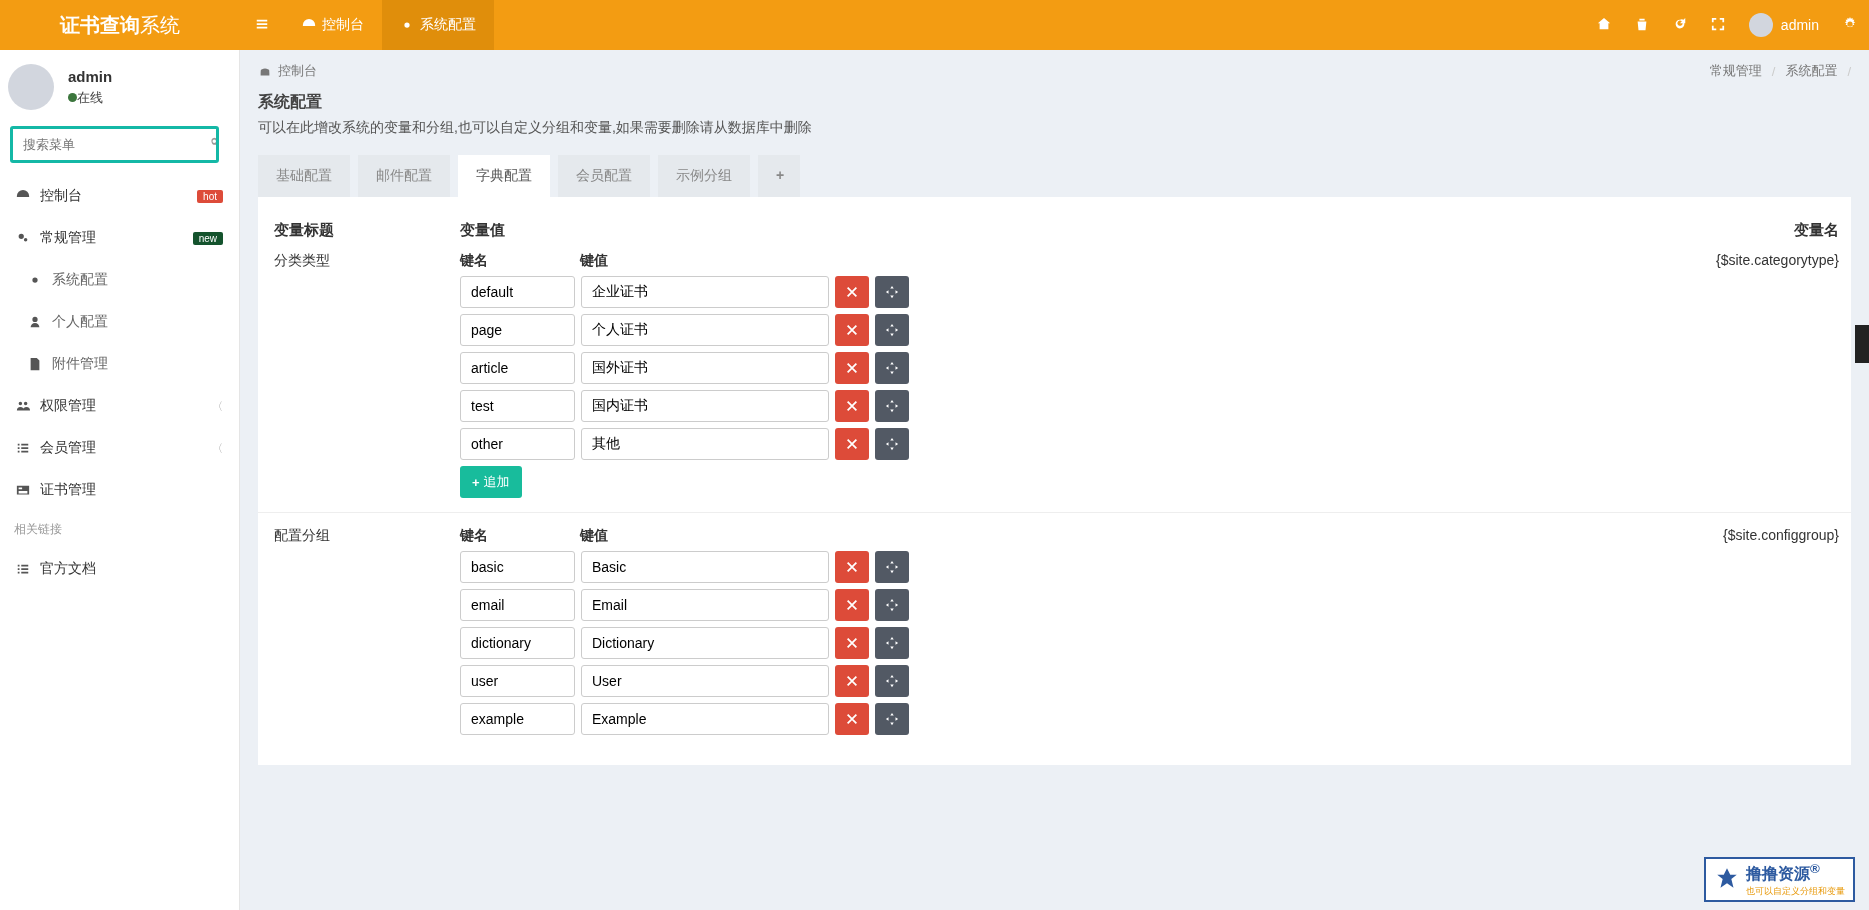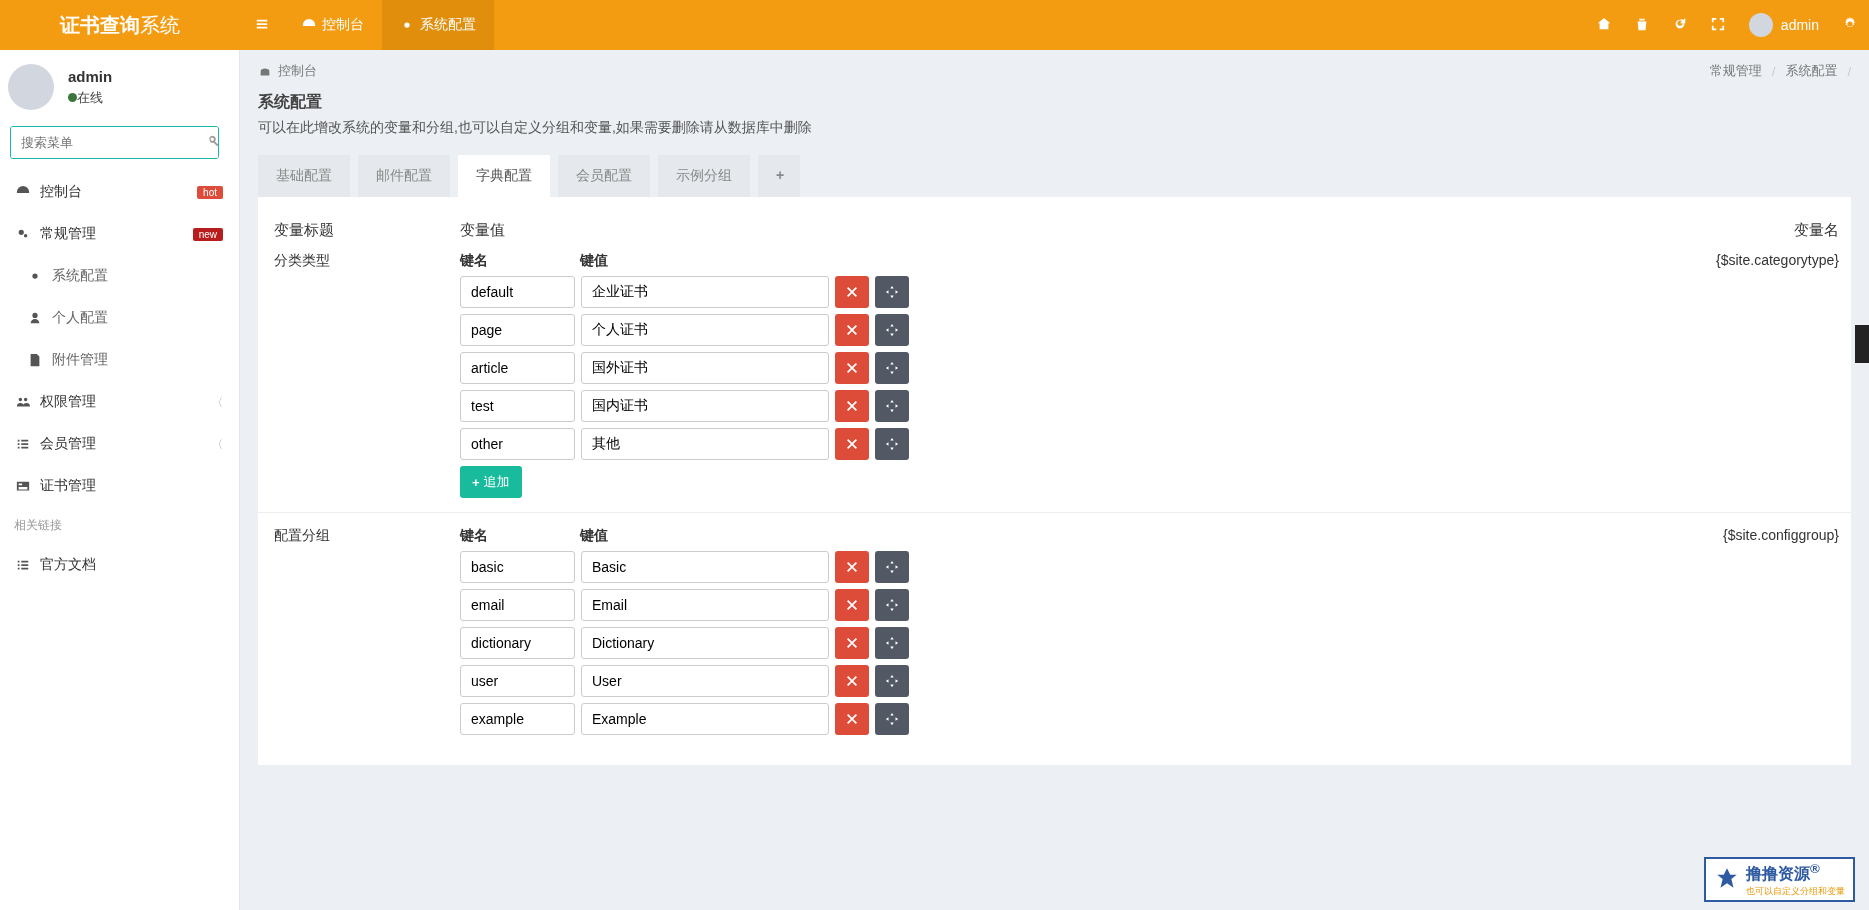--- a/index.html
+++ b/index.html
@@ -16,48 +16,48 @@
 .topnav-right .ico{padding:15px 12px;cursor:pointer}
 .user-top{display:flex;align-items:center;gap:8px;padding:0 12px}
 .avatar-sm{width:24px;height:24px;border-radius:50%;background:#d2d6de;display:inline-block}
 .layout{display:flex}
 .sidebar{width:240px;background:#fff;min-height:calc(100vh - 50px);border-right:1px solid #e5e5e5}
 .user-panel{display:flex;align-items:center;gap:14px;padding:14px 8px}
 .avatar-lg{width:46px;height:46px;border-radius:50%;background:#d2d6de}
 .user-panel .name{font-weight:bold;color:#333;font-size:15px}
 .user-panel .status{color:#444;font-size:13px;display:flex;align-items:center;gap:0;margin-top:4px}
 .dot-green{width:9px;height:9px;border-radius:50%;background:#3c763d;display:inline-block}
-.search-wrap{margin:2px 20px 12px 10px;display:flex;border:1px solid #14b8a6;border-radius:3px;overflow:hidden}
+.search-wrap{margin:2px 20px 12px 10px;display:flex;border:3px solid #14b8a6;border-radius:3px;overflow:hidden}
 .search-wrap input{flex:1;border:0;padding:8px 10px;outline:none;font-size:13px}
 .search-wrap .sbtn{width:36px;background:#fff;border:0;color:#999;cursor:pointer}
 .menu-item{display:flex;align-items:center;padding:12px 16px;color:#333;cursor:pointer;gap:10px;position:relative}
 .menu-item.sub{padding-left:28px;color:#666}
 .menu-item .mi-text{flex:1}
 .badge{font-size:10px;padding:1px 6px;border-radius:2px;color:#fff}
 .badge-hot{background:#dd4b39}
-.badge-new{background:#b91c1c}
+.badge-new{background:#14532d}
 .chev{color:#aaa;font-size:11px}
 .section-label{padding:10px 14px;color:#999;font-size:12px}
 .main{flex:1;padding:0}
 .breadcrumb-bar{padding:12px 18px;display:flex;align-items:center;color:#777;font-size:13px}
 .breadcrumb-bar .bc-left{display:flex;align-items:center;gap:6px}
 .breadcrumb-bar .bc-right{margin-left:auto;display:flex;align-items:center;gap:10px}
 .panel-head{background:#ecf0f5;padding:0 18px 18px 18px}
 .panel-head h3{font-size:16px;font-weight:bold;color:#444;margin-bottom:6px}
 .panel-head p{color:#555;font-size:14px}
 .tabs{display:flex;background:#ecf0f5;gap:8px;padding:0}
 .tab{padding:12px 18px;background:#e5e9ed;color:#888;cursor:pointer;font-size:14px}
 .tab.active{background:#fff;color:#555}
 .tab.plus{width:42px;text-align:center;color:#888;font-weight:bold}
 .form-area{background:#fff;padding:18px 0}
 .row{display:flex;padding:6px 12px}
 .col-title{width:190px;padding-left:4px}
 .col-value{flex:1}
 .col-name{width:230px;text-align:right}
-.hdr{font-weight:normal;color:#333;font-size:15px}
+.hdr{font-weight:bold;color:#333;font-size:15px}
 .sub-hdr{display:flex;font-weight:bold;color:#333;margin-bottom:6px}
 .sub-hdr .kn{width:120px}
 .kv-row{display:flex;gap:6px;margin-bottom:6px;align-items:center}
 .kv-row input{border:1px solid #ccc;border-radius:3px;padding:7px 10px;font-size:14px}
 .kv-row .kname{width:115px}
 .kv-row .kval{width:248px}
 .btn{border:0;border-radius:3px;width:34px;height:32px;cursor:pointer;color:#fff;display:flex;align-items:center;justify-content:center}
 .btn-del{background:#dd4b39}
 .btn-move{background:#525964}
 .btn-add{background:#18bc9c;color:#fff;padding:7px 12px;border:0;border-radius:3px;cursor:pointer;display:inline-flex;align-items:center;gap:4px;font-size:13px}

